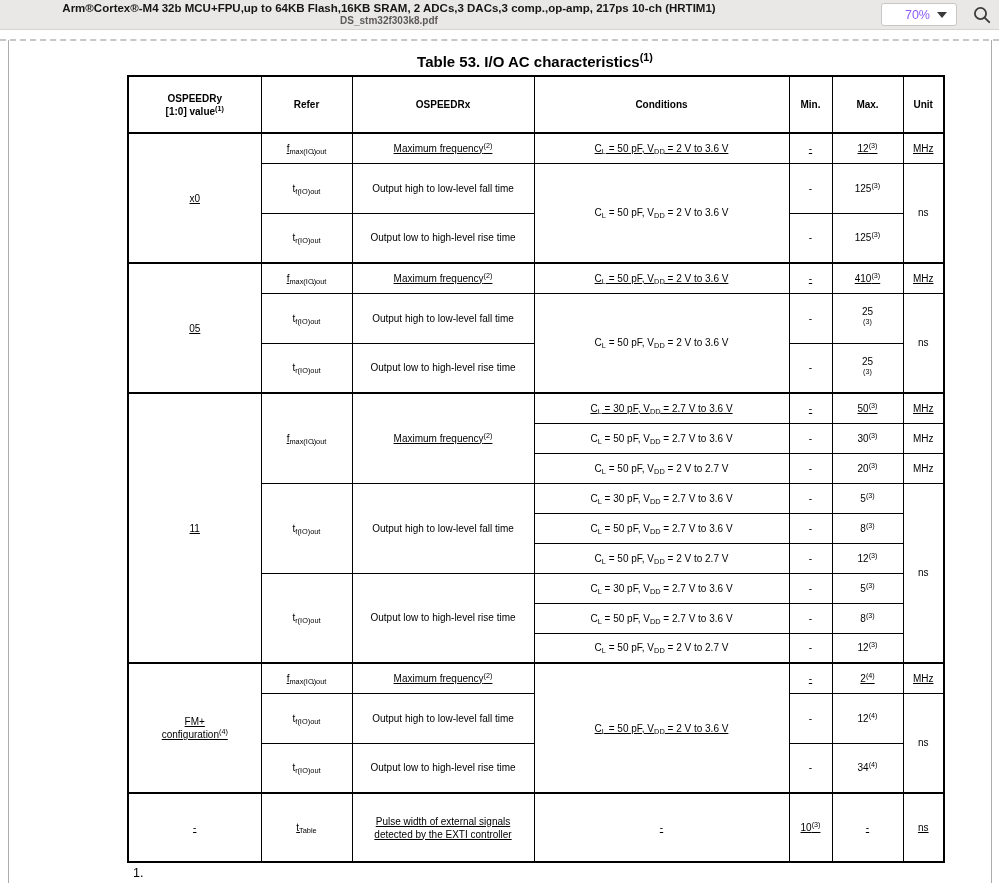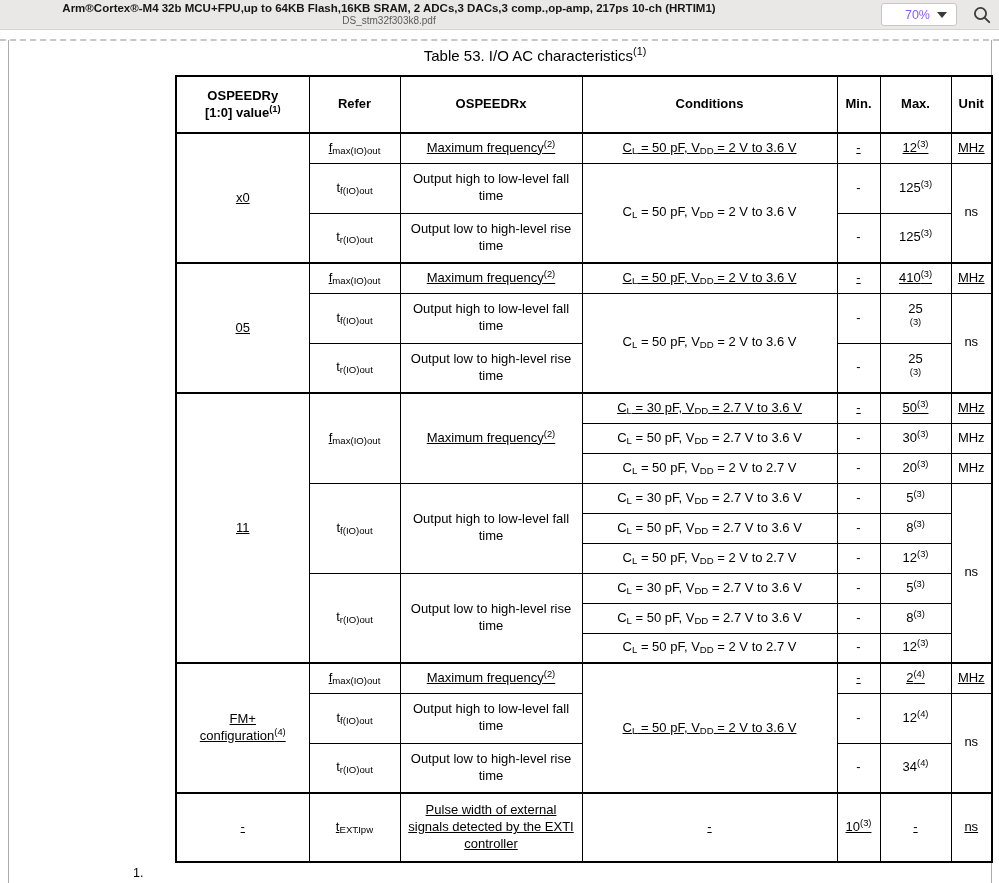--- a/index.html
+++ b/index.html
@@ -17,21 +17,21 @@
     position: absolute; top: 0; left: 0; width: 999px; height: 30px;
     background: #eae8e7;
     border-bottom: 1px solid #d6d4d2;
     z-index: 5;
   }
   .title-block {
     position: absolute; left: 0; top: 2px; width: 778px;
     text-align: center; line-height: 1.15;
   }
   .doc-title { font-size: 11.5px; font-weight: bold; color: #161616; white-space: nowrap; }
-  .doc-subtitle { font-size: 10px; color: #5c5a58; margin-top: 0px; }
+  .doc-subtitle { font-size: 10px; color: #5c5a58; margin-top: 0px; font-weight: bold; }
   .zoom-box {
     position: absolute; right: 42px; top: 3px; width: 76px; height: 23px;
     background: #ffffff; border: 1px solid #c9c7c5; border-radius: 3px;
     display: flex; align-items: center; justify-content: flex-end;
     gap: 7px; padding-right: 9px; cursor: default;
   }
   .zoom-text { font-size: 12.5px; color: #8b5cf6; }
   .caret-down {
     width: 0; height: 0;
     border-left: 5px solid transparent; border-right: 5px solid transparent;
@@ -41,29 +41,29 @@
 
   
   .page-break-line {
     position: absolute; left: 0; top: 39px; width: 999px; height: 0;
     border-top: 2px dashed #c9c7c5;
   }
   .page-edge-left  { position: absolute; left: 8px;  top: 40px; bottom: 0; width: 1px; background: #adabab; }
   .page-edge-right { position: absolute; left: 991px; top: 40px; bottom: 0; width: 1px; background: #adabab; }
 
   .table-title {
-    position: absolute; left: 127px; top: 47px; width: 816px;
-    text-align: center; font-weight: normal; font-size: 15px; color: #000;
+    position: absolute; left: 127px; top: 53px; width: 816px;
+    text-align: center; font-weight: bold; font-size: 15px; color: #000;
   }
 
   
   table.ac {
     position: absolute; left: 127px; top: 75px; width: 816px;
     border-collapse: collapse; table-layout: fixed;
-    font-size: 13px; line-height: 1.3; color: #000; margin-left: 48px;
+    font-size: 10px; line-height: 1.3; color: #000;
   }
   table.ac th, table.ac td {
     border: 1px solid #000;
     padding: 3px 6px;
     vertical-align: middle;
     text-align: center;
     overflow: hidden;
   }
   table.ac { border: 2px solid #000; }
   table.ac thead tr { height: 57px; }
@@ -254,21 +254,21 @@
         <td class="c6" rowspan="2">ns</td>
       </tr>
       <tr>
         <td class="c1">t<sub>r(IO)out</sub></td>
         <td class="c2">Output low to high-level rise time</td>
         <td class="c4">-</td>
         <td class="c5">34<sup>(4)</sup></td>
       </tr>
       <tr class="grp">
         <td class="c0">-</td>
-        <td class="c1">t<sub>EXTIpw</sub></td>
+        <td class="c1">t<sub>Table</sub></td>
         <td class="c2">Pulse width of external signals detected by the EXTI controller</td>
         <td class="c3">-</td>
         <td class="c4">10<sup>(3)</sup></td>
         <td class="c5">-</td>
         <td class="c6">ns</td>
       </tr>
     </tbody>
 </table>
 
 <div class="footnote">

